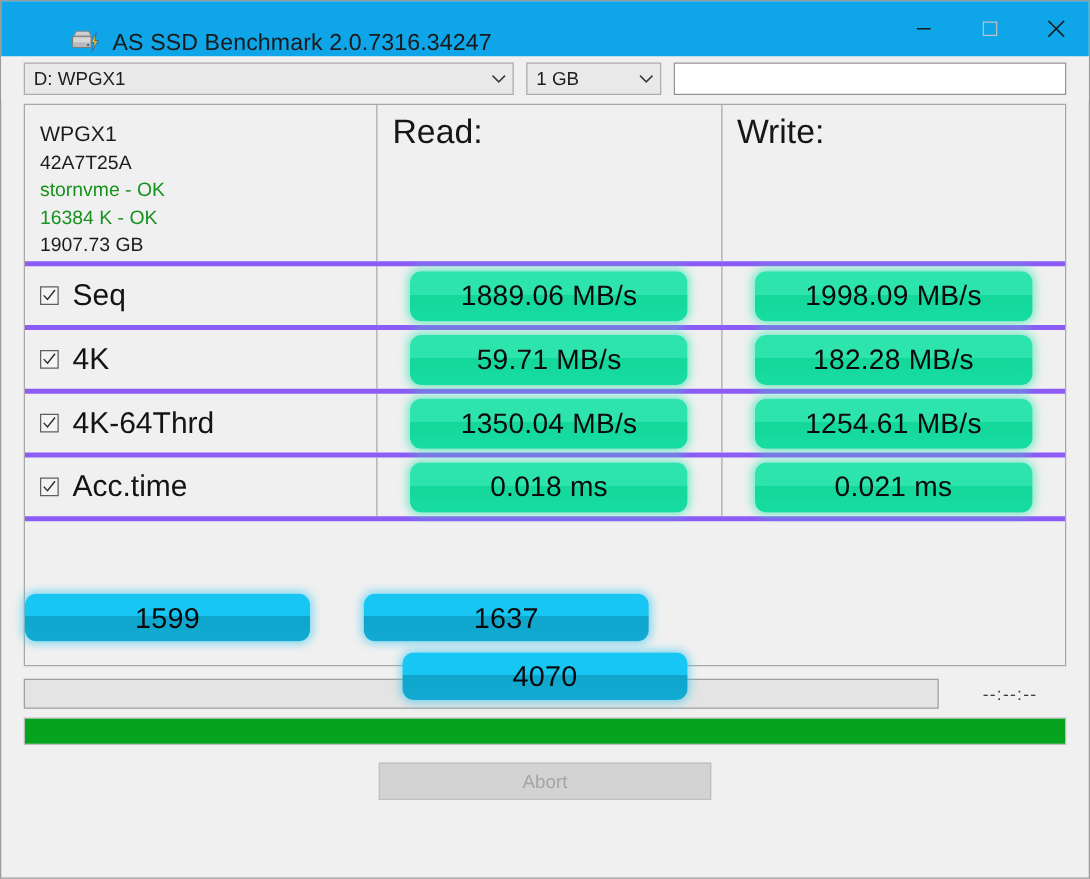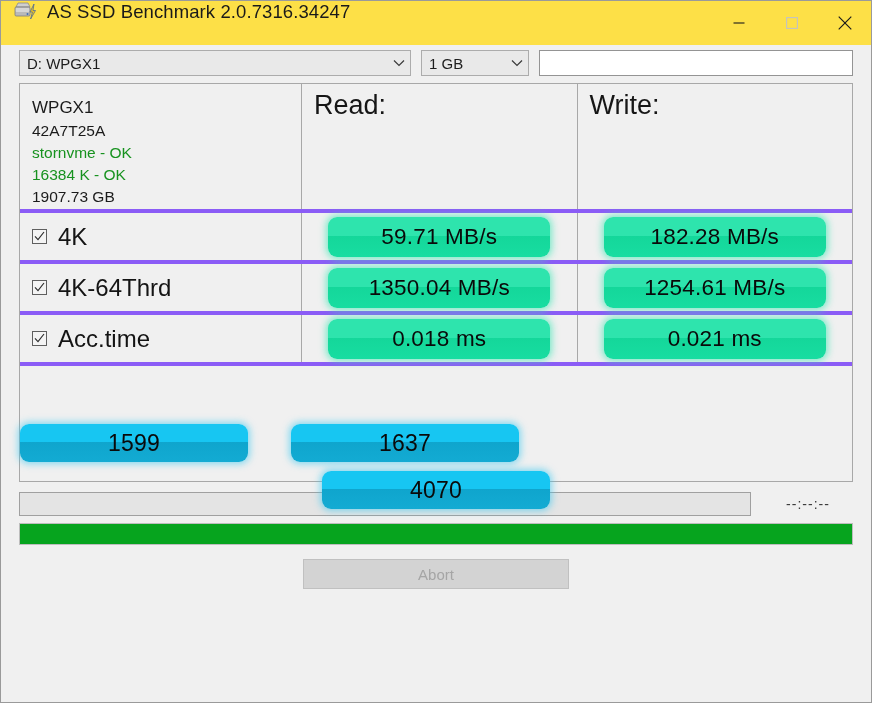--- a/index.html
+++ b/index.html
@@ -18,25 +18,26 @@
     background: #f0f0f0;
     border: 1px solid #9a9a9a;
     box-sizing: border-box;
     display: flex;
     flex-direction: column;
   }
 
   
   .titlebar {
     height: 44px;
-    background: #fde047;
-    display: flex;
-    align-items: flex-start;
-    flex: 0 0 auto;
-    position: relative;
+    background: #0ea5e9;
+    display: flex;
+    align-items: flex-end;
+    flex: 0 0 auto;
+    position: relative;
+    padding-left: 43px;
   }
   .title-icon {
     width: 24px; height: 22px;
     margin-left: 12px; margin-right: 10px;
     position: relative;
     flex: 0 0 auto;
   }
   .title-text {
     font-size: 18.5px;
     color: #1a1a1a;
@@ -385,62 +386,78 @@
           <div class="dev-line">1907.73 GB</div>
         </div>
         <div class="cell-val">
           <div class="hdr-title">Read:</div>
         </div>
         <div class="cell-val">
           <div class="hdr-title">Write:</div>
         </div>
       </div>
 
-
       <div class="row row-data">
         <div class="cell-label">
           <div class="chk">
             <svg width="11" height="11" viewBox="0 0 11 11">
                 <polyline points="1,5.3 4,8.6 10,1" fill="none" stroke="#2c2c2c" stroke-width="1.15"></polyline>
               </svg>
           </div>
-          <div class="rowlabel">4K</div>
-        </div>
-        <div class="cell-val">
-          <div class="badge green">59.71 MB/s</div>
-        </div>
-        <div class="cell-val">
-          <div class="badge green">182.28 MB/s</div>
+          <div class="rowlabel">Seq</div>
+        </div>
+        <div class="cell-val">
+          <div class="badge green">1889.06 MB/s</div>
+        </div>
+        <div class="cell-val">
+          <div class="badge green">1998.09 MB/s</div>
         </div>
       </div>
 
       <div class="row row-data">
         <div class="cell-label">
           <div class="chk">
             <svg width="11" height="11" viewBox="0 0 11 11">
                 <polyline points="1,5.3 4,8.6 10,1" fill="none" stroke="#2c2c2c" stroke-width="1.15"></polyline>
               </svg>
           </div>
-          <div class="rowlabel">4K-64Thrd</div>
-        </div>
-        <div class="cell-val">
-          <div class="badge green">1350.04 MB/s</div>
-        </div>
-        <div class="cell-val">
-          <div class="badge green">1254.61 MB/s</div>
+          <div class="rowlabel">4K</div>
+        </div>
+        <div class="cell-val">
+          <div class="badge green">59.71 MB/s</div>
+        </div>
+        <div class="cell-val">
+          <div class="badge green">182.28 MB/s</div>
         </div>
       </div>
 
       <div class="row row-data">
         <div class="cell-label">
           <div class="chk">
             <svg width="11" height="11" viewBox="0 0 11 11">
                 <polyline points="1,5.3 4,8.6 10,1" fill="none" stroke="#2c2c2c" stroke-width="1.15"></polyline>
               </svg>
           </div>
+          <div class="rowlabel">4K-64Thrd</div>
+        </div>
+        <div class="cell-val">
+          <div class="badge green">1350.04 MB/s</div>
+        </div>
+        <div class="cell-val">
+          <div class="badge green">1254.61 MB/s</div>
+        </div>
+      </div>
+
+      <div class="row row-data">
+        <div class="cell-label">
+          <div class="chk">
+            <svg width="11" height="11" viewBox="0 0 11 11">
+                <polyline points="1,5.3 4,8.6 10,1" fill="none" stroke="#2c2c2c" stroke-width="1.15"></polyline>
+              </svg>
+          </div>
           <div class="rowlabel">Acc.time</div>
         </div>
         <div class="cell-val">
           <div class="badge green">0.018 ms</div>
         </div>
         <div class="cell-val">
           <div class="badge green">0.021 ms</div>
         </div>
       </div>
 

